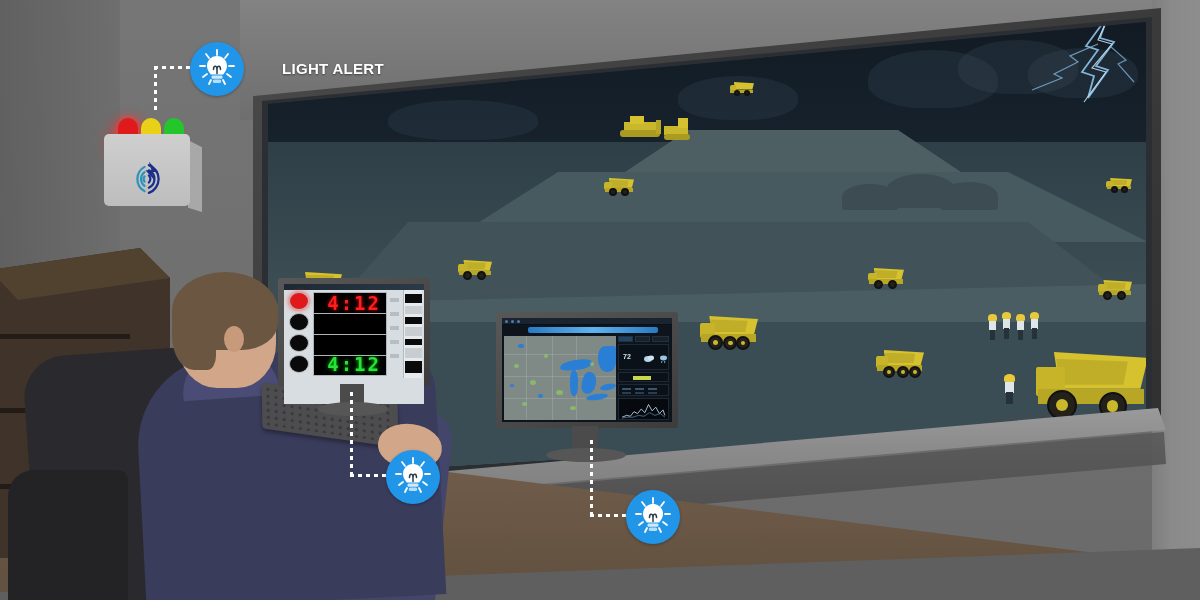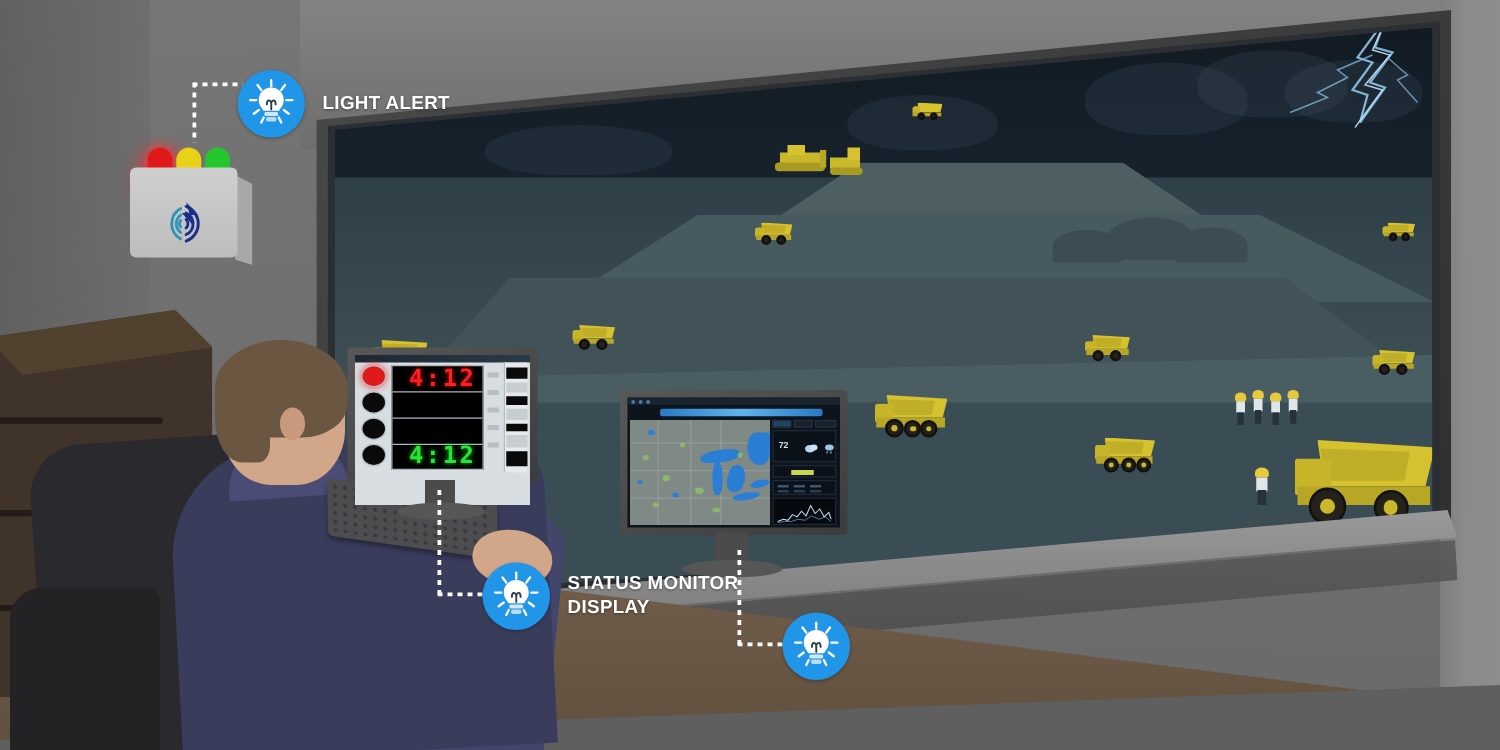--- a/index.html
+++ b/index.html
@@ -723,21 +723,21 @@
 
   <div class="dots-h" style="left:154px;top:66px;width:40px;"></div>
   <div class="dots-v" style="left:154px;top:66px;height:48px;"></div>
 
   <div class="dots-h" style="left:350px;top:474px;width:42px;"></div>
   <div class="dots-v" style="left:350px;top:392px;height:84px;"></div>
 
   <div class="dots-h" style="left:590px;top:514px;width:42px;"></div>
   <div class="dots-v" style="left:590px;top:440px;height:76px;"></div>
 
-  <div class="callout" style="left:190px;top:56px;">
+  <div class="callout" style="left:190px;top:42px;gap:24px;">
     <div class="callout-badge">
       <svg style="position:absolute;inset:0;width:54px;height:54px;" viewBox="0 0 54 54">
         <g stroke="#ffffff" stroke-width="1.8" stroke-linecap="round">
           <line x1="27" y1="8" x2="27" y2="13"></line>
           <line x1="16" y1="12" x2="19" y2="16"></line>
           <line x1="38" y1="12" x2="35" y2="16"></line>
           <line x1="10" y1="24" x2="15" y2="24"></line>
           <line x1="44" y1="24" x2="39" y2="24"></line>
           <line x1="13" y1="35" x2="17" y2="32"></line>
           <line x1="41" y1="35" x2="37" y2="32"></line>
@@ -772,22 +772,20 @@
         </g>
         <path d="M27 14 C21 14 17 18.5 17 24 C17 28 19.5 30.5 20.8 32.5 L33.2 32.5 C34.5 30.5 37 28 37 24 C37 18.5 33 14 27 14 Z" fill="#ffffff"></path>
         <rect x="21.5" y="33.5" width="11" height="3.2" rx="1.2" fill="#cfe7f7"></rect>
         <rect x="22.8" y="37.5" width="8.4" height="3.6" rx="1.6" fill="#b7dcf5"></rect>
         <g stroke="#2a3c4a" stroke-width="1.5" fill="none" stroke-linecap="round">
           <path d="M23.5 27.5 C23.5 23.5 26 23.5 27 26 C28 23.5 30.5 23.5 30.5 27.5"></path>
           <line x1="27" y1="26" x2="27" y2="31.5"></line>
         </g>
       </svg>
     </div>
-    <div class="callout-label">STATUS MONITOR
-DISPLAY</div>
   </div>
 
   <div class="callout" style="left:626px;top:490px;">
     <div class="callout-badge">
       <svg style="position:absolute;inset:0;width:54px;height:54px;" viewBox="0 0 54 54">
         <g stroke="#ffffff" stroke-width="1.8" stroke-linecap="round">
           <line x1="27" y1="8" x2="27" y2="13"></line>
           <line x1="16" y1="12" x2="19" y2="16"></line>
           <line x1="38" y1="12" x2="35" y2="16"></line>
           <line x1="10" y1="24" x2="15" y2="24"></line>

